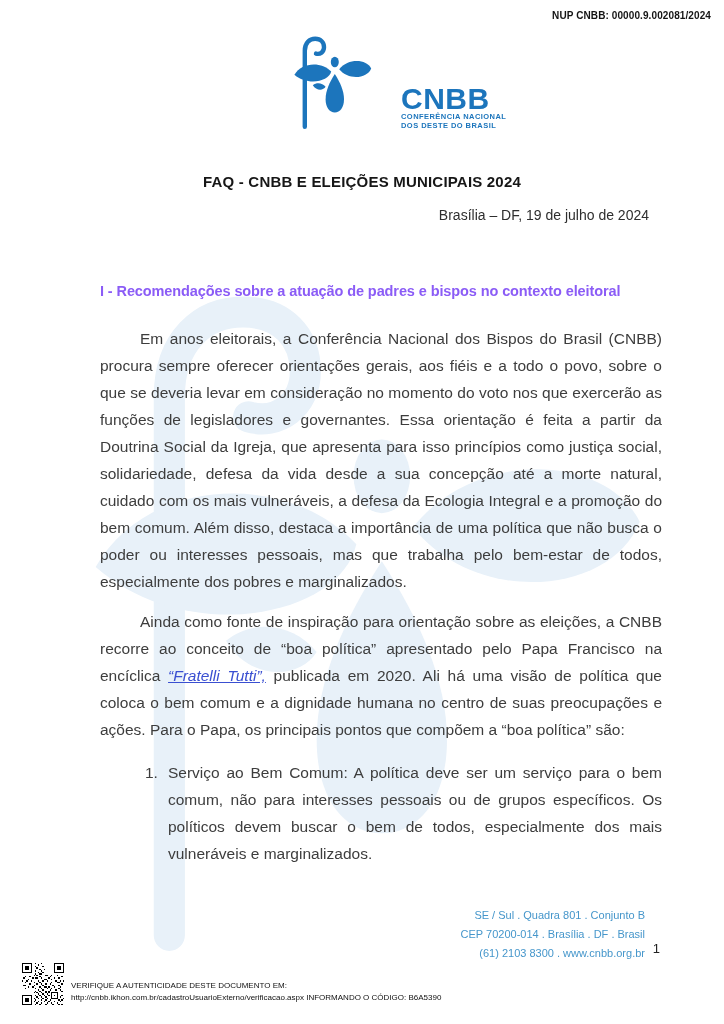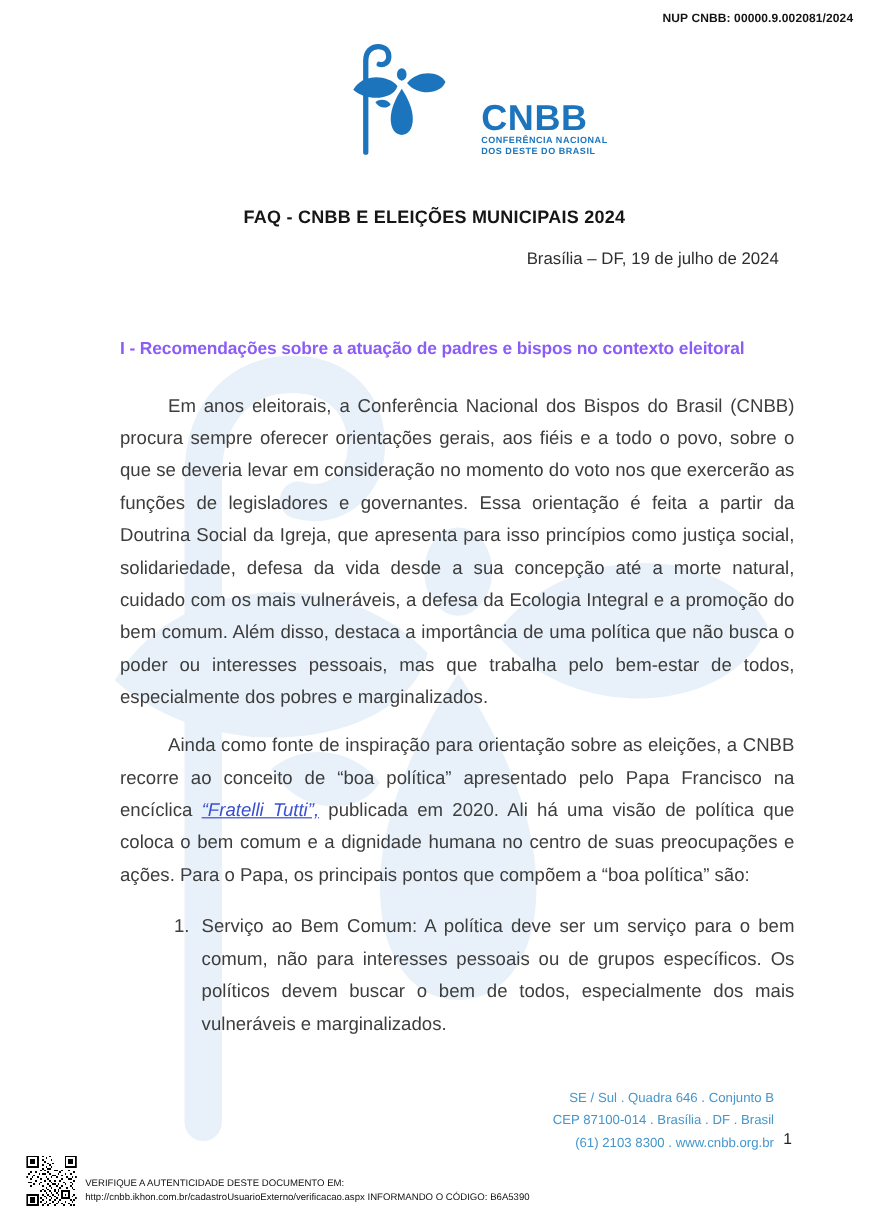--- a/index.html
+++ b/index.html
@@ -144,22 +144,22 @@
 
   <div class="olist">
     <div class="list-item">
       <span class="list-marker">1.</span>
       <span class="list-text">Serviço ao Bem Comum: A política deve ser um serviço para o bem comum, não para interesses pessoais ou de grupos específicos. Os políticos devem buscar o bem de todos, especialmente dos mais vulneráveis e marginalizados.</span>
     </div>
   </div>
 </div>
 
 <div class="footer-address">
-  <div>SE / Sul . Quadra 646 . Conjunto B</div>
-  <div>CEP 87100-014 . Brasília . DF . Brasil</div>
+  <div>SE / Sul . Quadra 801 . Conjunto B</div>
+  <div>CEP 70200-014 . Brasília . DF . Brasil</div>
   <div>(61) 2103 8300 . www.cnbb.org.br</div>
 </div>
 <div class="page-number">1</div>
 
 <svg class="qr" viewBox="0 0 29 29" shape-rendering="crispEdges">
   <rect x="0" y="0" width="29" height="29" fill="#fff"></rect>
   <g fill="#000">
     <rect x="0" y="0" width="7" height="7"></rect>
       <rect x="22" y="0" width="7" height="7"></rect>
       <rect x="0" y="22" width="7" height="7"></rect>

